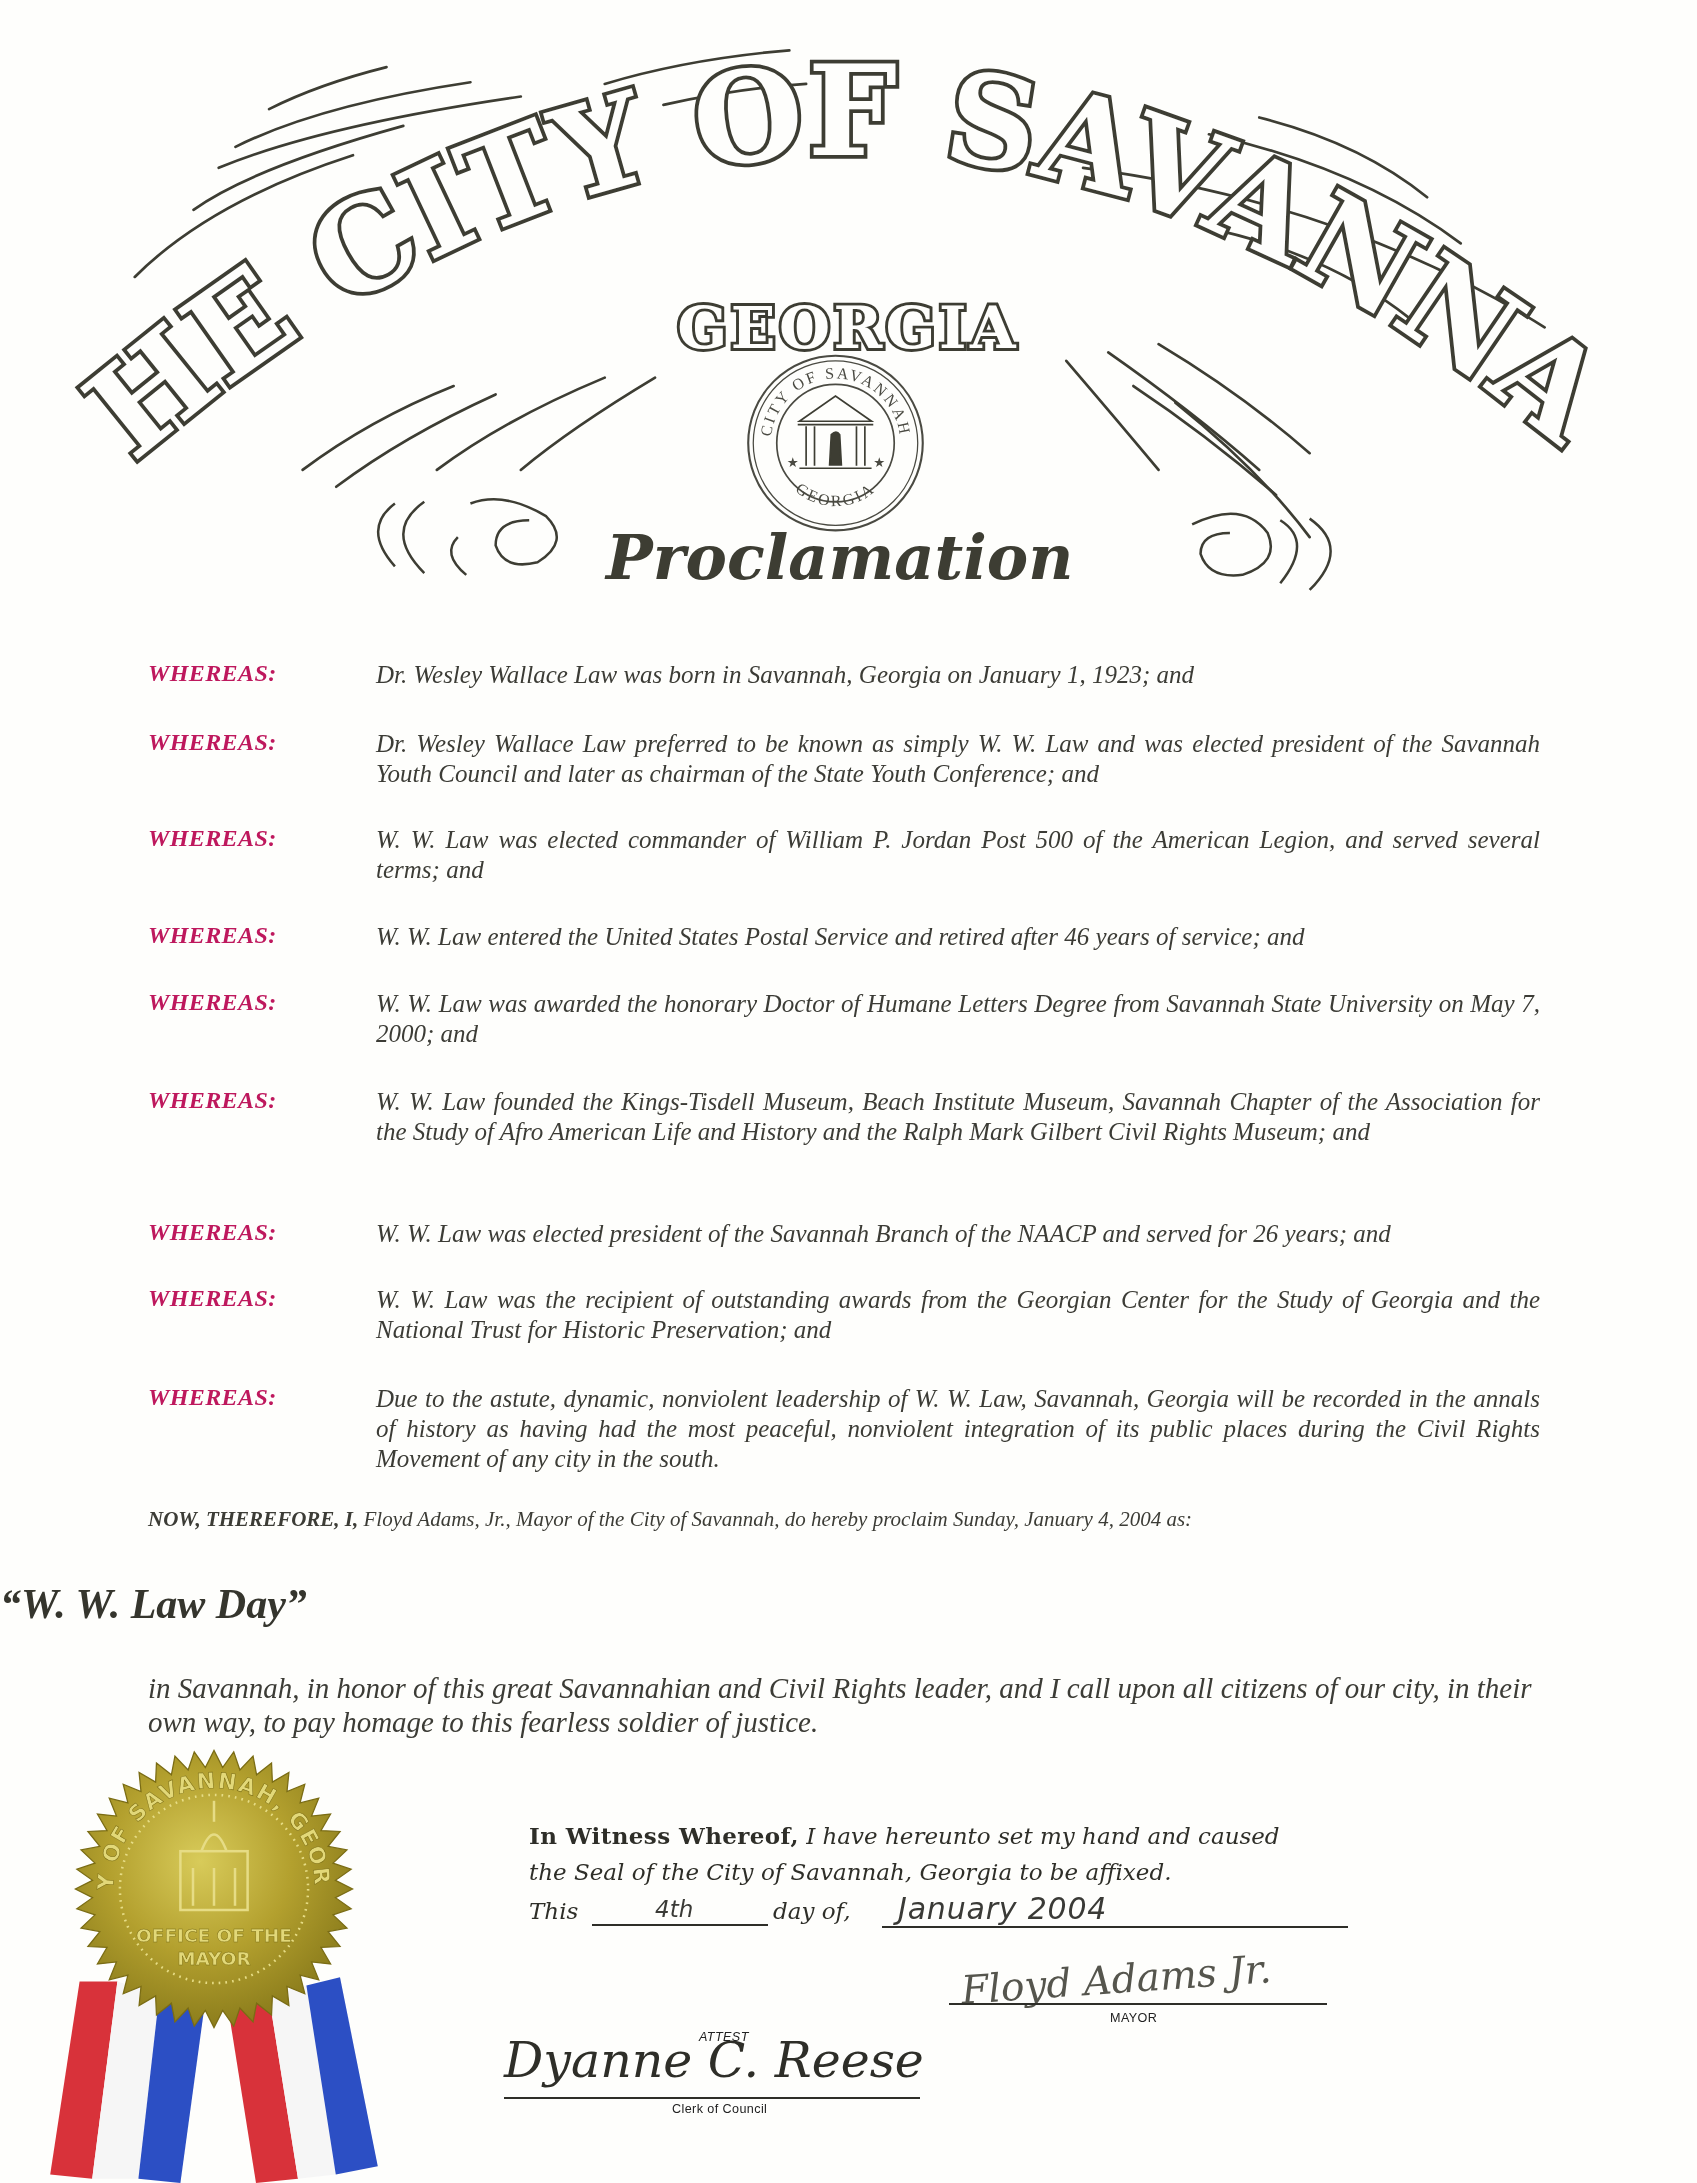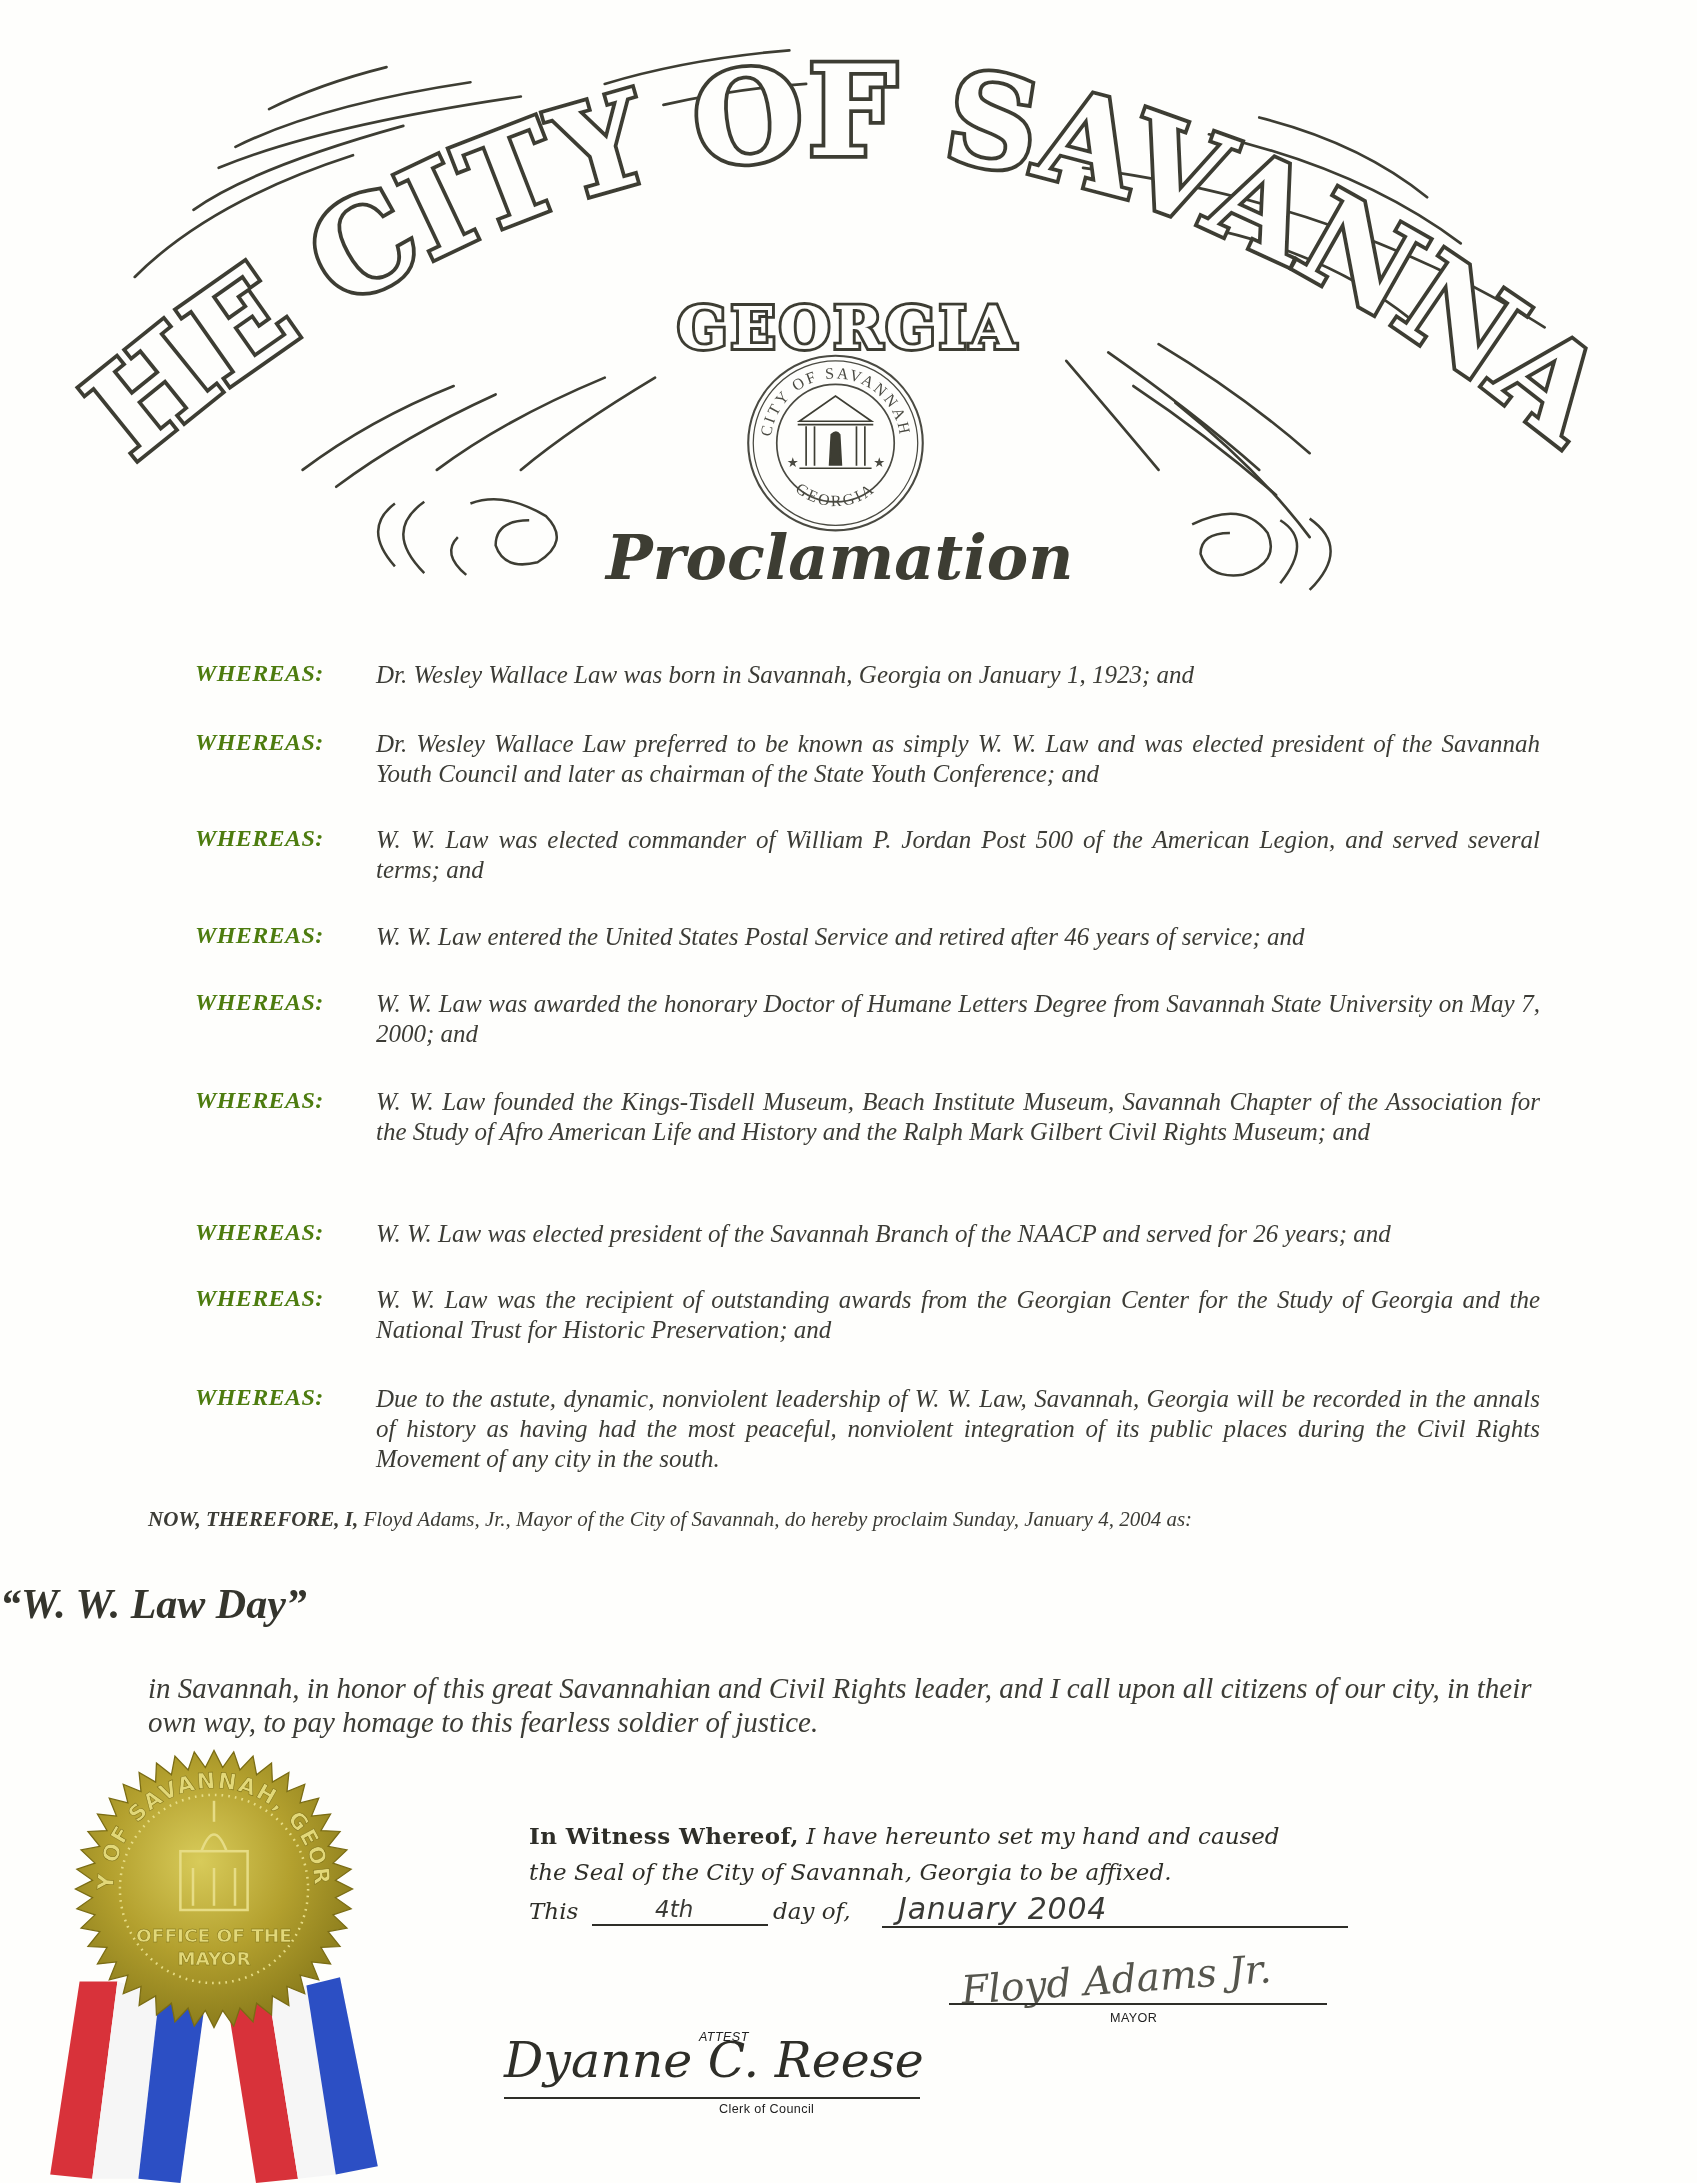--- a/index.html
+++ b/index.html
@@ -10,21 +10,21 @@
   #header-art { position: absolute; left: 0; top: 0; width: 1697px; height: 621px; }
   .title-letter { font-family: "DejaVu Serif", "Liberation Serif", serif; font-weight: bold; fill: #fefefc; stroke: #3d3d33; stroke-width: 9px; paint-order: stroke; }
   .georgia-text { font-family: "DejaVu Serif", serif; font-weight: bold; fill: #fefefc; stroke: #3d3d33; stroke-width: 7px; paint-order: stroke; letter-spacing: 4px; }
   .procl-text { font-family: "DejaVu Serif", serif; font-weight: bold; font-style: italic; fill: #3d3d33; }
   .swoosh { fill: none; stroke: #3d3d33; stroke-width: 3.2; stroke-linecap: round; }
   .seal-line { fill: none; stroke: #4a4a42; }
   .seal-text { font-family: "Liberation Serif", serif; fill: #4a4a42; font-size: 19px; letter-spacing: 3px; }
 
   
   .whereas-row { position: absolute; left: 148px; width: 1394px; }
-  .whereas-label { position: absolute; left: 0; top: 0; font-weight: bold; font-style: italic; font-size: 24px; color: #4d7c0f; letter-spacing: 0.4px; margin-left: 47px; }
+  .whereas-label { position: absolute; left: 0; top: 0; font-weight: bold; font-style: italic; font-size: 24px; color: #be185d; letter-spacing: 0.4px; }
   .whereas-text { position: absolute; left: 228px; top: 0; width: 1164px; font-style: italic; font-size: 25px; line-height: 30px; color: #3c3c36; text-align: justify; }
 
   #now-therefore { position: absolute; left: 148px; top: 1507px; width: 1394px; font-style: italic; font-size: 21px; color: #3c3c36; white-space: nowrap; }
   #now-therefore .lead { font-weight: bold; }
   #day-title { position: absolute; left: 0; width: 1697px; top: 1580px; text-align: left; font-weight: bold; font-style: italic; font-size: 42px; color: #35352d; }
   #closing-para { position: absolute; left: 148px; top: 1671px; width: 1394px; font-style: italic; font-size: 29px; line-height: 34px; color: #3c3c36; }
 
   
   #witness { position: absolute; left: 529px; top: 1822px; width: 823px; font-family: "DejaVu Serif", serif; font-style: italic; color: #2e2e28; }
   #witness .w-line { position: absolute; left: 0; font-size: 23px; white-space: nowrap; }
@@ -214,15 +214,15 @@
 <div>
   <div class="handwritten abs" style="left:961px; top:1957px; font-size:39px; font-style:italic; font-family:'DejaVu Serif', serif; color:#55554d; transform:rotate(-4deg);">Floyd Adams Jr.</div>
   <div class="fill-line" style="left:949px; top:2003px; width:378px; border-bottom-width:2.1px;"></div>
   <div class="sig-caption" style="left:1110px; top:2011px;">MAYOR</div>
 </div>
 
 <div>
   <div class="sig-caption" style="left:699px; top:2030px;font-style:italic;">ATTEST</div>
   <div class="handwritten abs" style="left:504px; top:2032px; font-size:49px; font-style:italic; font-family:'DejaVu Serif', serif; color:#2e2e28;">Dyanne C. Reese</div>
   <div class="fill-line" style="left:504px; top:2097px; width:416px; border-bottom-width:2.1px;"></div>
-  <div class="sig-caption" style="left:672px; top:2102px;margin-left:47px;">Clerk of Council</div>
+  <div class="sig-caption" style="left:672px; top:2102px;">Clerk of Council</div>
 </div>
 
 
 </body></html>

